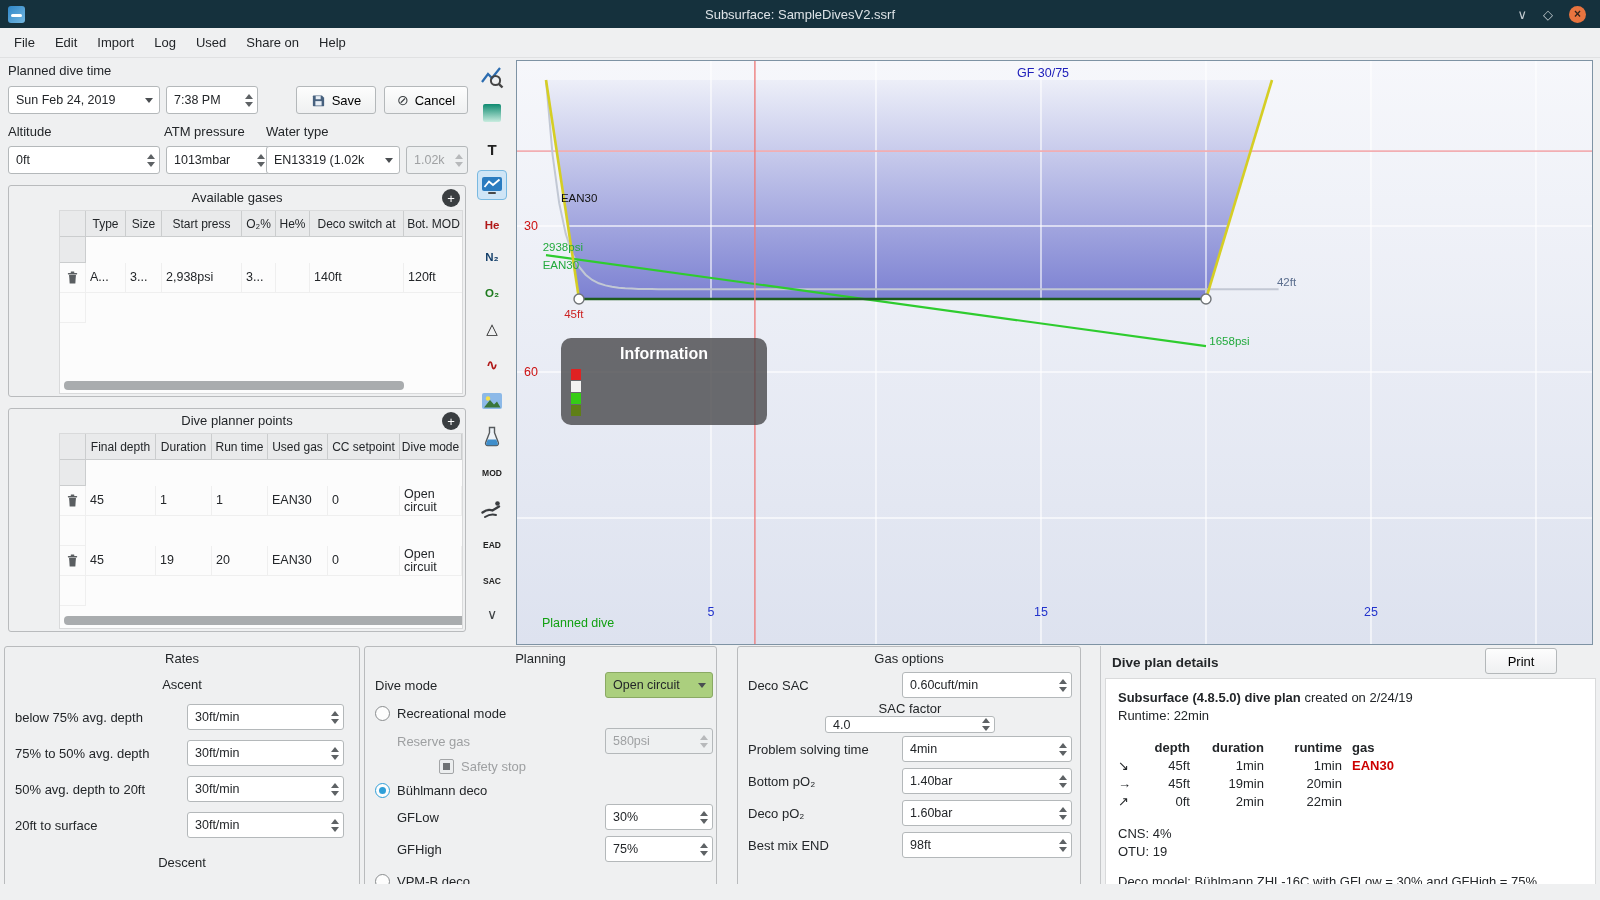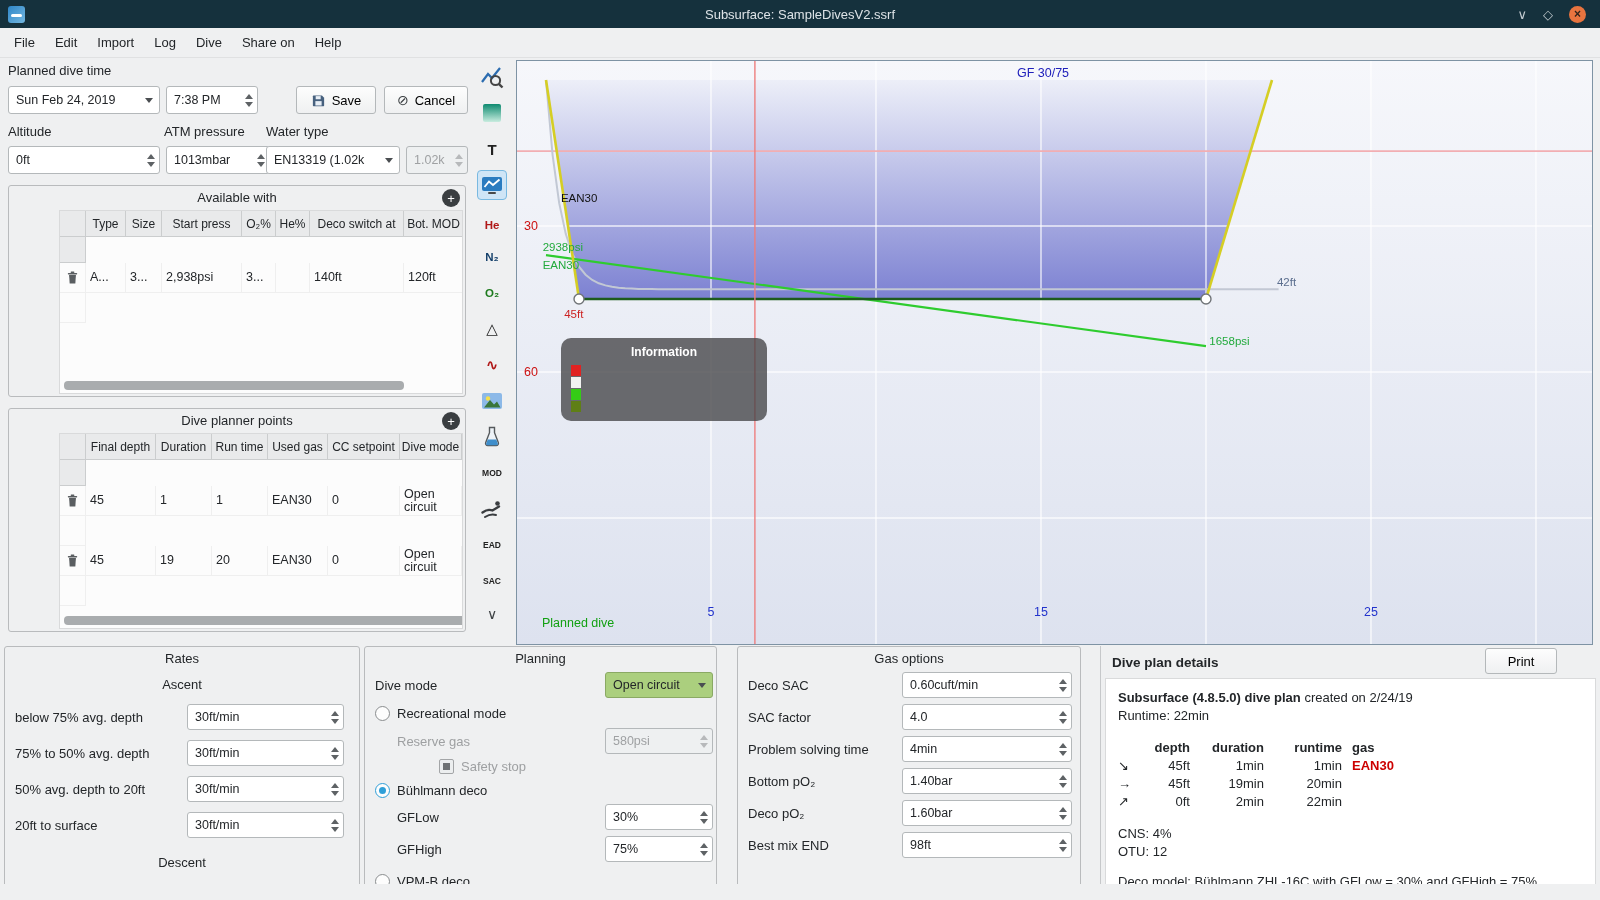--- a/index.html
+++ b/index.html
@@ -83,21 +83,21 @@
 .tool-collapse { font-size:14px; color:#3f4346; margin-top:4px; }
 
 
 #chart { position:absolute; left:516px; top:60px; width:1077px; height:585px;
          border:1px solid #7e93a4; background:#e7ebf4; }
 #chart-canvas { position:absolute; inset:0; }
 #chart svg { display:block; }
 #chart svg text { font-family:"Liberation Sans","DejaVu Sans",sans-serif; }
 .tooltip { position:absolute; left:44px; top:277px; width:206px; background:rgba(68,68,70,0.78);
            border-radius:10px; color:#fff; padding:7px 10px 9px; }
-.tt-title { text-align:center; font-weight:bold; font-size:12px; margin-bottom:4px; }
+.tt-title { text-align:center; font-weight:bold; font-size:16px; margin-bottom:4px; }
 .tt-body { display:flex; gap:6px; }
 .tt-chips { display:flex; flex-direction:column; gap:1px; padding-top:2px; }
 .chip { width:10px; height:11px; display:block; }
 .tt-lines { font-size:11.5px; line-height:15.5px; white-space:nowrap; }
 
 
 #bottom-row { position:absolute; left:0; top:646px; width:1600px; height:238px; overflow:hidden; }
 .form-rows { position:absolute; display:flex; flex-direction:column; }
 .form-row { display:flex; justify-content:space-between; align-items:center; }
 .vsep { position:absolute; width:1px; background:#c6c8ca; top:0; bottom:0; }
@@ -126,21 +126,21 @@
     <span class="tb-btn">◇</span>
     <span class="tb-close">×</span>
   </div>
 </div>
 
 <div class="menubar" id="menu-items">
     <span class="menu-item">File</span>
     <span class="menu-item">Edit</span>
     <span class="menu-item">Import</span>
     <span class="menu-item">Log</span>
-    <span class="menu-item">Dive</span>
+    <span class="menu-item">Used</span>
     <span class="menu-item">Share on</span>
     <span class="menu-item">Help</span>
   </div>
 
 <div style="position:absolute;left:4px;top:58px;width:462px;height:588px;">
   <span class="plabel" style="left:4px;top:5px">Planned dive time</span>
 
   <div class="ctl" style="left:4px;top:28px;width:152px;height:28px"><div class="combo">
         <span class="combo-val">Sun Feb 24, 2019</span>
         <span class="combo-arrow"></span>
@@ -189,21 +189,21 @@
       </div></div>
   <div class="ctl" style="left:402px;top:88px;width:62px;height:28px"><div class="spin disabled">
         <span class="spin-val">1.02k</span>
         <span class="spin-btns">
           <i class="arr up"></i>
           <i class="arr dn"></i>
         </span>
       </div></div>
 
   <div class="gbox" style="left:4px;top:127px;width:458px;height:212px">
-    <div class="gbox-title">Available with</div>
+    <div class="gbox-title">Available gases</div>
     <div class="plusbtn">+</div>
     <div class="tbl">
       <div class="thead" id="gases-head" style="grid-template-columns: 26px 40px 36px 80px 34px 34px 94px 60px 1fr;">
           <div class="th"></div>
           <div class="th">Type</div>
           <div class="th">Size</div>
           <div class="th">Start press</div>
           <div class="th">O₂%</div>
           <div class="th">He%</div>
           <div class="th">Deco switch at</div>
@@ -529,21 +529,21 @@
         <div class="form-row" style="height: 32px; gap: 36px;">
           <span>Deco SAC</span>
           <div class="spin" style="width: 170px; height: 26px;">
             <span class="spin-val">0.60cuft/min</span>
             <span class="spin-btns">
               <i class="arr up"></i>
               <i class="arr dn"></i>
             </span>
           </div>
         </div>
-        <div class="form-row" style="height: 32px;">
+        <div class="form-row" style="height: 32px; flex-direction: column;">
           <span>SAC factor</span>
           <div class="spin" style="width: 170px; height: 26px;">
             <span class="spin-val">4.0</span>
             <span class="spin-btns">
               <i class="arr up"></i>
               <i class="arr dn"></i>
             </span>
           </div>
         </div>
         <div class="form-row" style="height: 32px;">
@@ -615,17 +615,17 @@
           <span class="c num">19min</span>
           <span class="c num">20min</span>
           <span class="c"></span>
           <span class="c">↗</span>
           <span class="c num">0ft</span>
           <span class="c num">2min</span>
           <span class="c num">22min</span>
           <span class="c"></span>
         </div>
       <div class="mt14">CNS: 4%</div>
-      <div>OTU: 12</div>
+      <div>OTU: 19</div>
       <div class="mt12">Deco model: Bühlmann ZHL-16C with GFLow = 30% and GFHigh = 75%</div>
     </div>
   </div>
 </div>
 
 </body></html>

